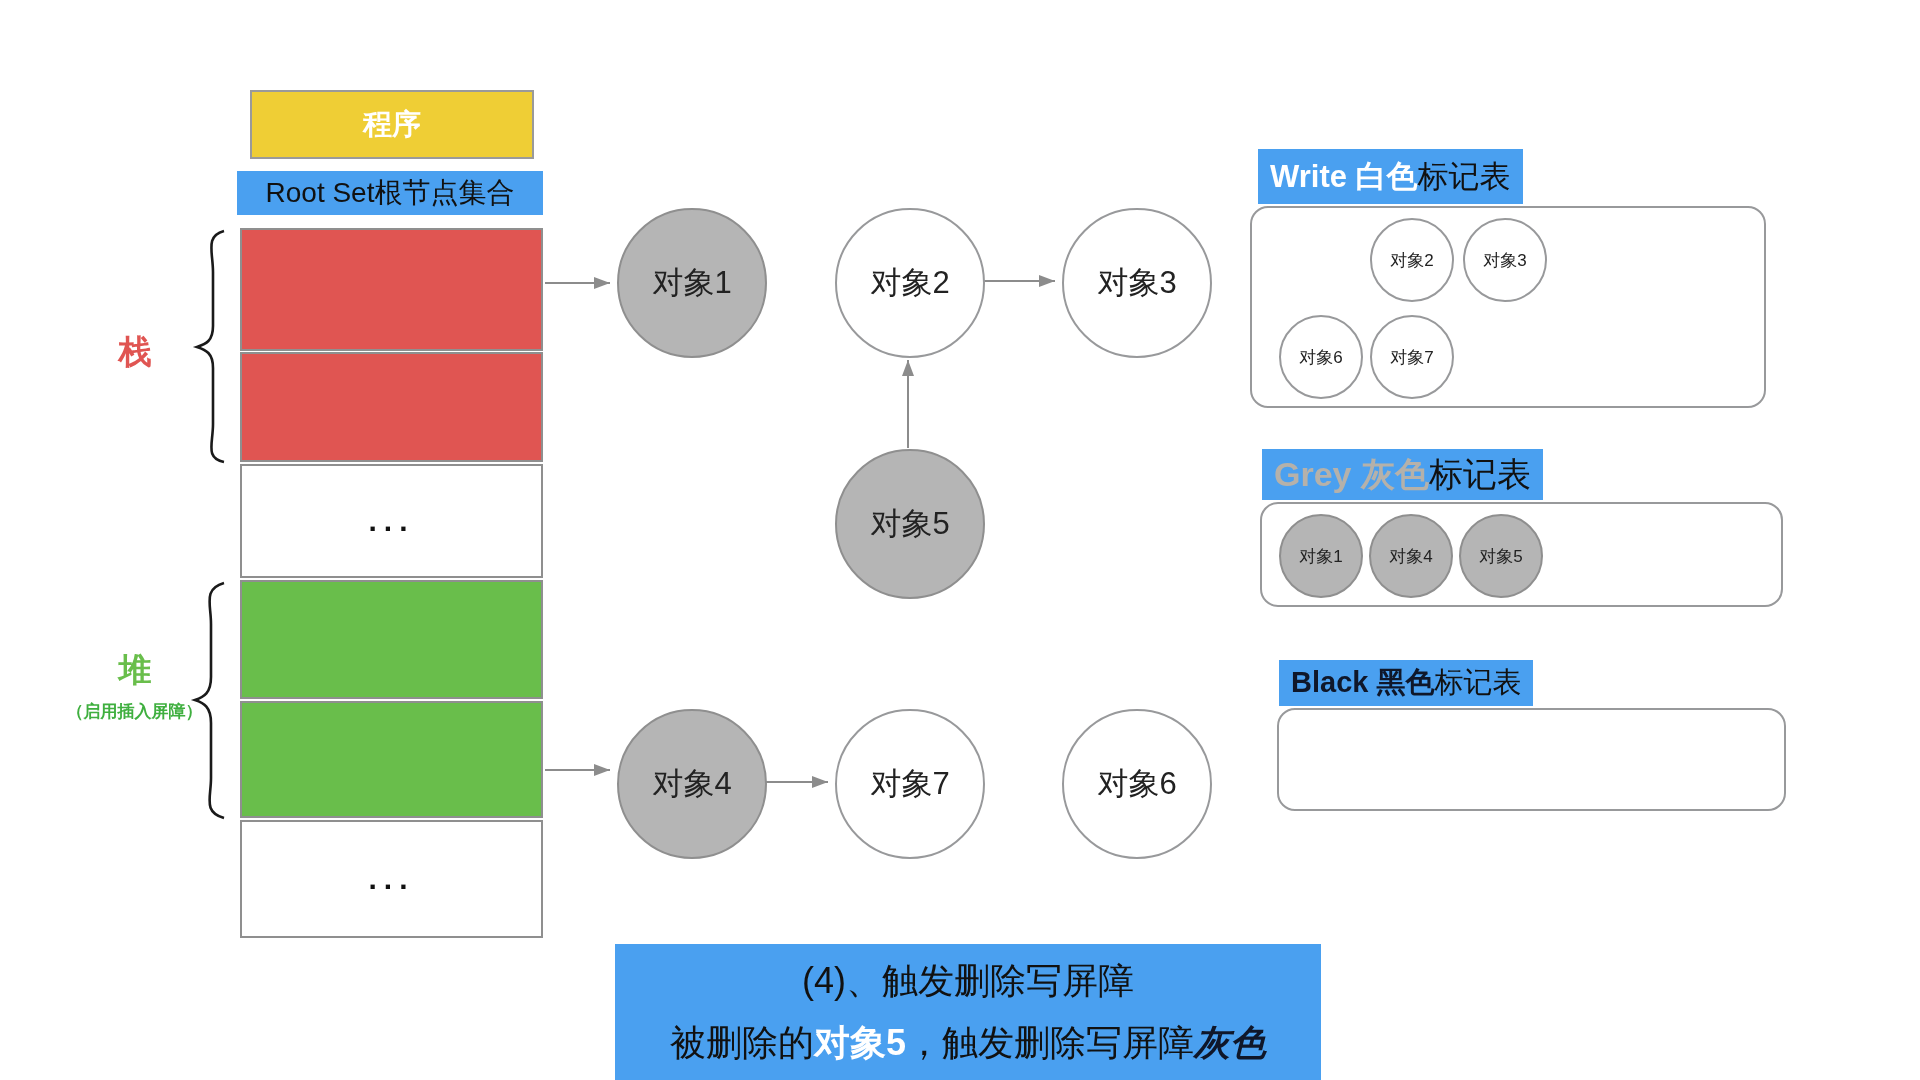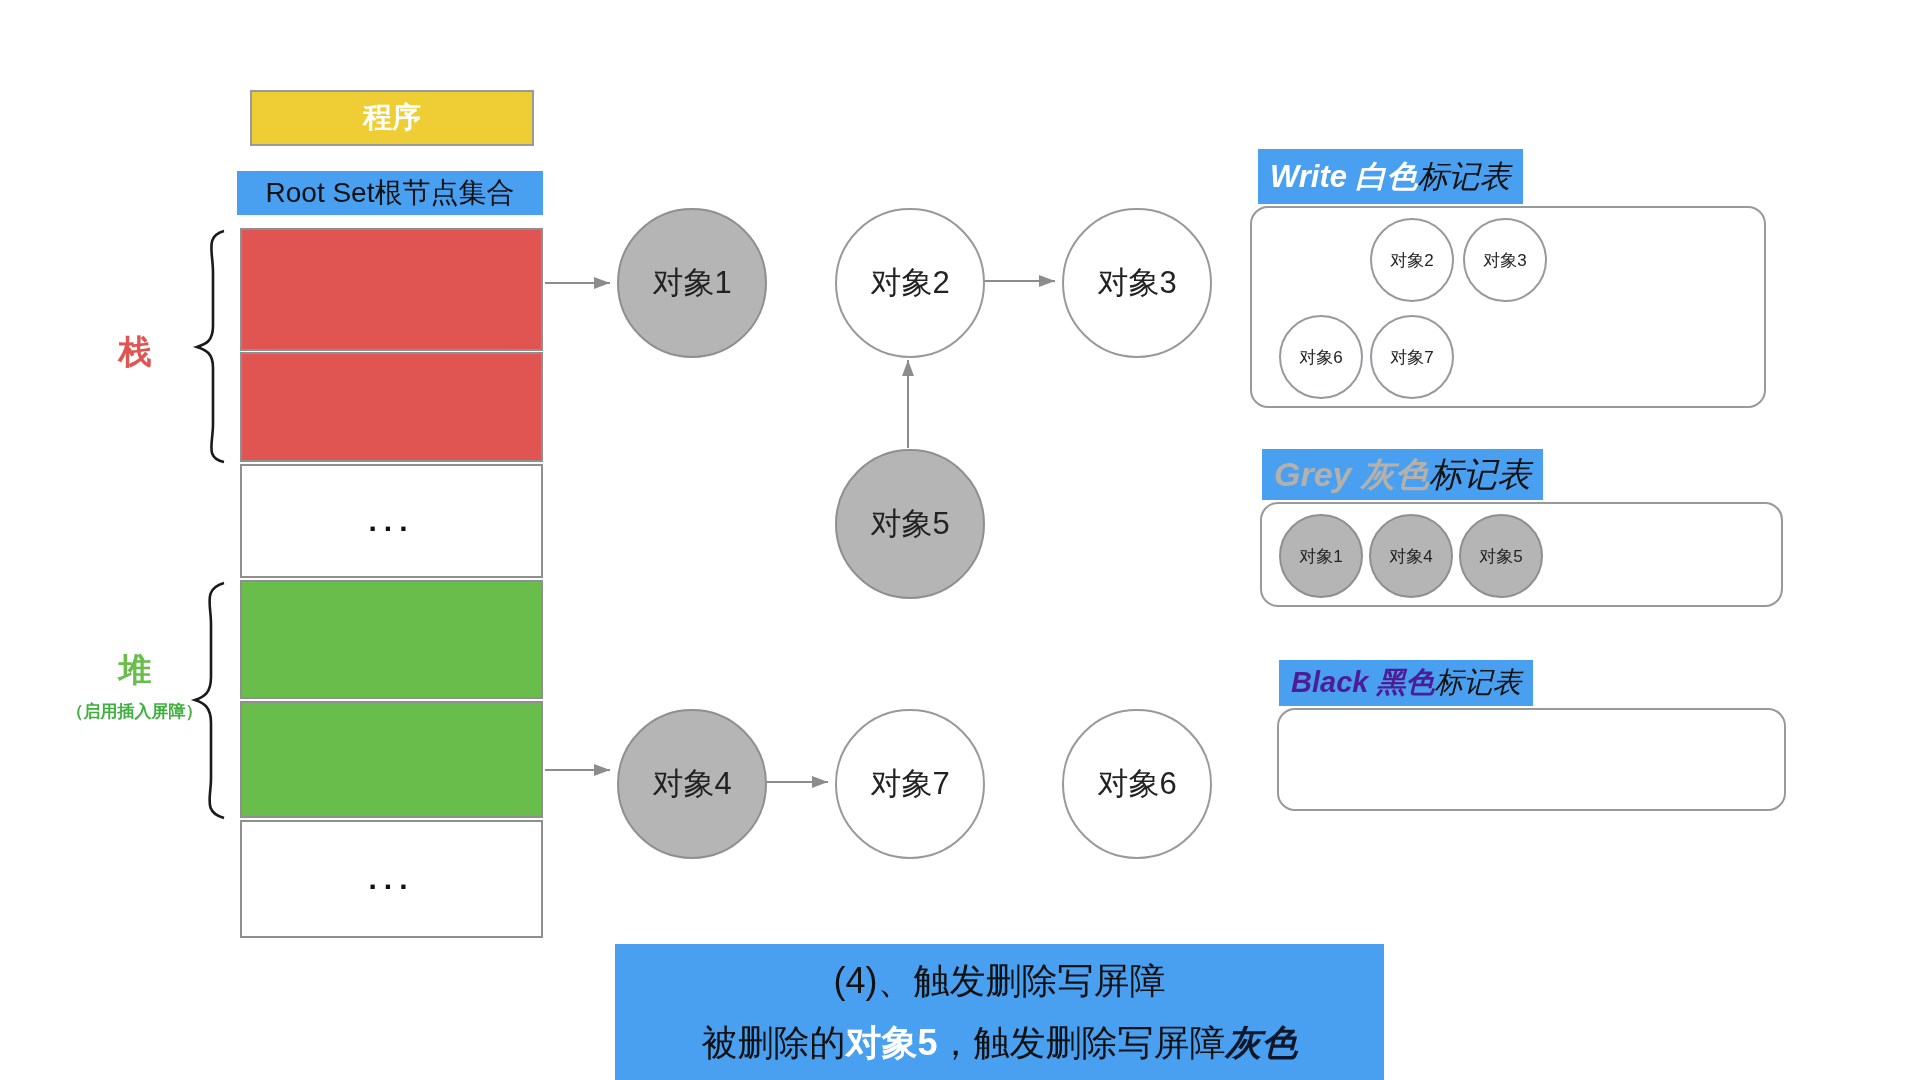--- a/index.html
+++ b/index.html
@@ -21,48 +21,48 @@
   #stack-label{left:100px;top:330px;width:70px;font-size:33px;color:#e05552;}
   #heap-label{left:100px;top:648px;width:70px;font-size:33px;color:#69be4b;}
   #heap-note{left:42px;top:700px;width:185px;font-size:17px;color:#3faf3f;font-weight:bold;}
   
   .gnode{position:absolute;width:146px;height:146px;border-radius:50%;
          display:flex;align-items:center;justify-content:center;font-size:31px;color:#222;}
   .gnode.gray{background:#b5b5b5;border:2px solid #8f8f8f;}
   .gnode.white{background:#ffffff;border:2px solid #98999b;}
   
   .hdr{position:absolute;background:#4aa0f0;display:flex;align-items:center;
-       padding:0 12px;font-weight:bold;white-space:nowrap;font-style:italic;}
+       padding:0 12px;font-weight:bold;white-space:nowrap;}
   .hdr .accent{font-weight:bold;}
   .hdr .rest{color:#111;font-weight:normal;}
   #hdr-white{left:1258px;top:149px;height:55px;font-size:31px;}
   #hdr-white .accent{color:#ffffff;}
   #hdr-grey{left:1262px;top:449px;height:51px;font-size:34px;}
   #hdr-grey .accent{color:#b5b1aa;}
   #hdr-black{left:1279px;top:660px;height:46px;font-size:29px;}
-  #hdr-black .accent{color:#4c1d95;}
+  #hdr-black .accent{color:#0f172a;}
   .tbody{position:absolute;background:#ffffff;border:2px solid #98999b;border-radius:18px;}
   .tcircle{position:absolute;width:80px;height:80px;border-radius:50%;
            display:flex;align-items:center;justify-content:center;font-size:17px;color:#222;}
   .tcircle.white{background:#ffffff;border:2px solid #98999b;}
   .tcircle.gray{background:#b5b5b5;border:2px solid #8f8f8f;}
   
-  #annotation{left:615px;top:944px;width:769px;height:136px;background:#4aa0f0;
+  #annotation{left:615px;top:944px;width:706px;height:136px;background:#4aa0f0;
               text-align:center;font-size:36px;line-height:62px;padding-top:6px;color:#111;}
   #annotation .white-bold{color:#ffffff;font-weight:bold;}
   #annotation .grey-bold{color:#0f172a;font-weight:bold;font-style:italic;}
   svg.overlay{position:absolute;left:0;top:0;pointer-events:none;}
 </style>
 </head>
 <body>
 
 <div id="canvas">
 
 
-  <div class="mbox program" style="left:250px;top:90px;width:284px;height:56px;">程序</div>
+  <div class="mbox program" style="left:250px;top:90px;width:284px;height:69px;">程序</div>
   <div class="mbox rootset" style="left:237px;top:171px;width:306px;height:44px;">Root Set根节点集合</div>
   <div class="mbox redcell" style="left:240px;top:228px;width:303px;height:123px;"></div>
   <div class="mbox redcell" style="left:240px;top:352px;width:303px;height:110px;"></div>
   <div class="mbox whitecell" style="left:240px;top:464px;width:303px;height:114px;">...</div>
   <div class="mbox greencell" style="left:240px;top:580px;width:303px;height:119px;"></div>
   <div class="mbox greencell" style="left:240px;top:701px;width:303px;height:117px;"></div>
   <div class="mbox whitecell" style="left:240px;top:820px;width:303px;height:118px;">...</div>
 
   <div id="stack-label" class="sidelabel">栈</div>
   <div id="heap-label" class="sidelabel">堆</div>

